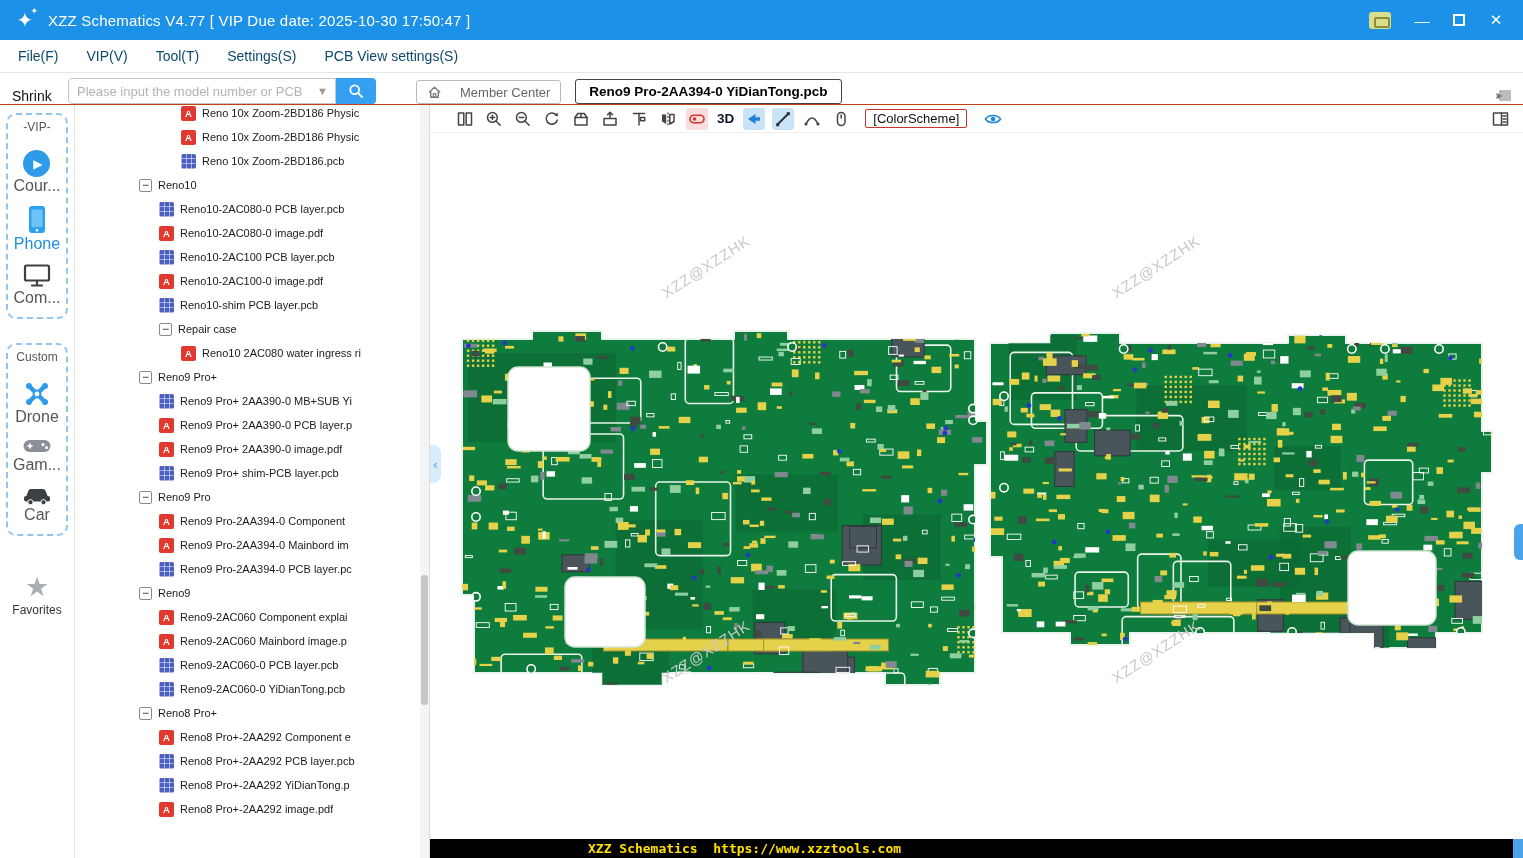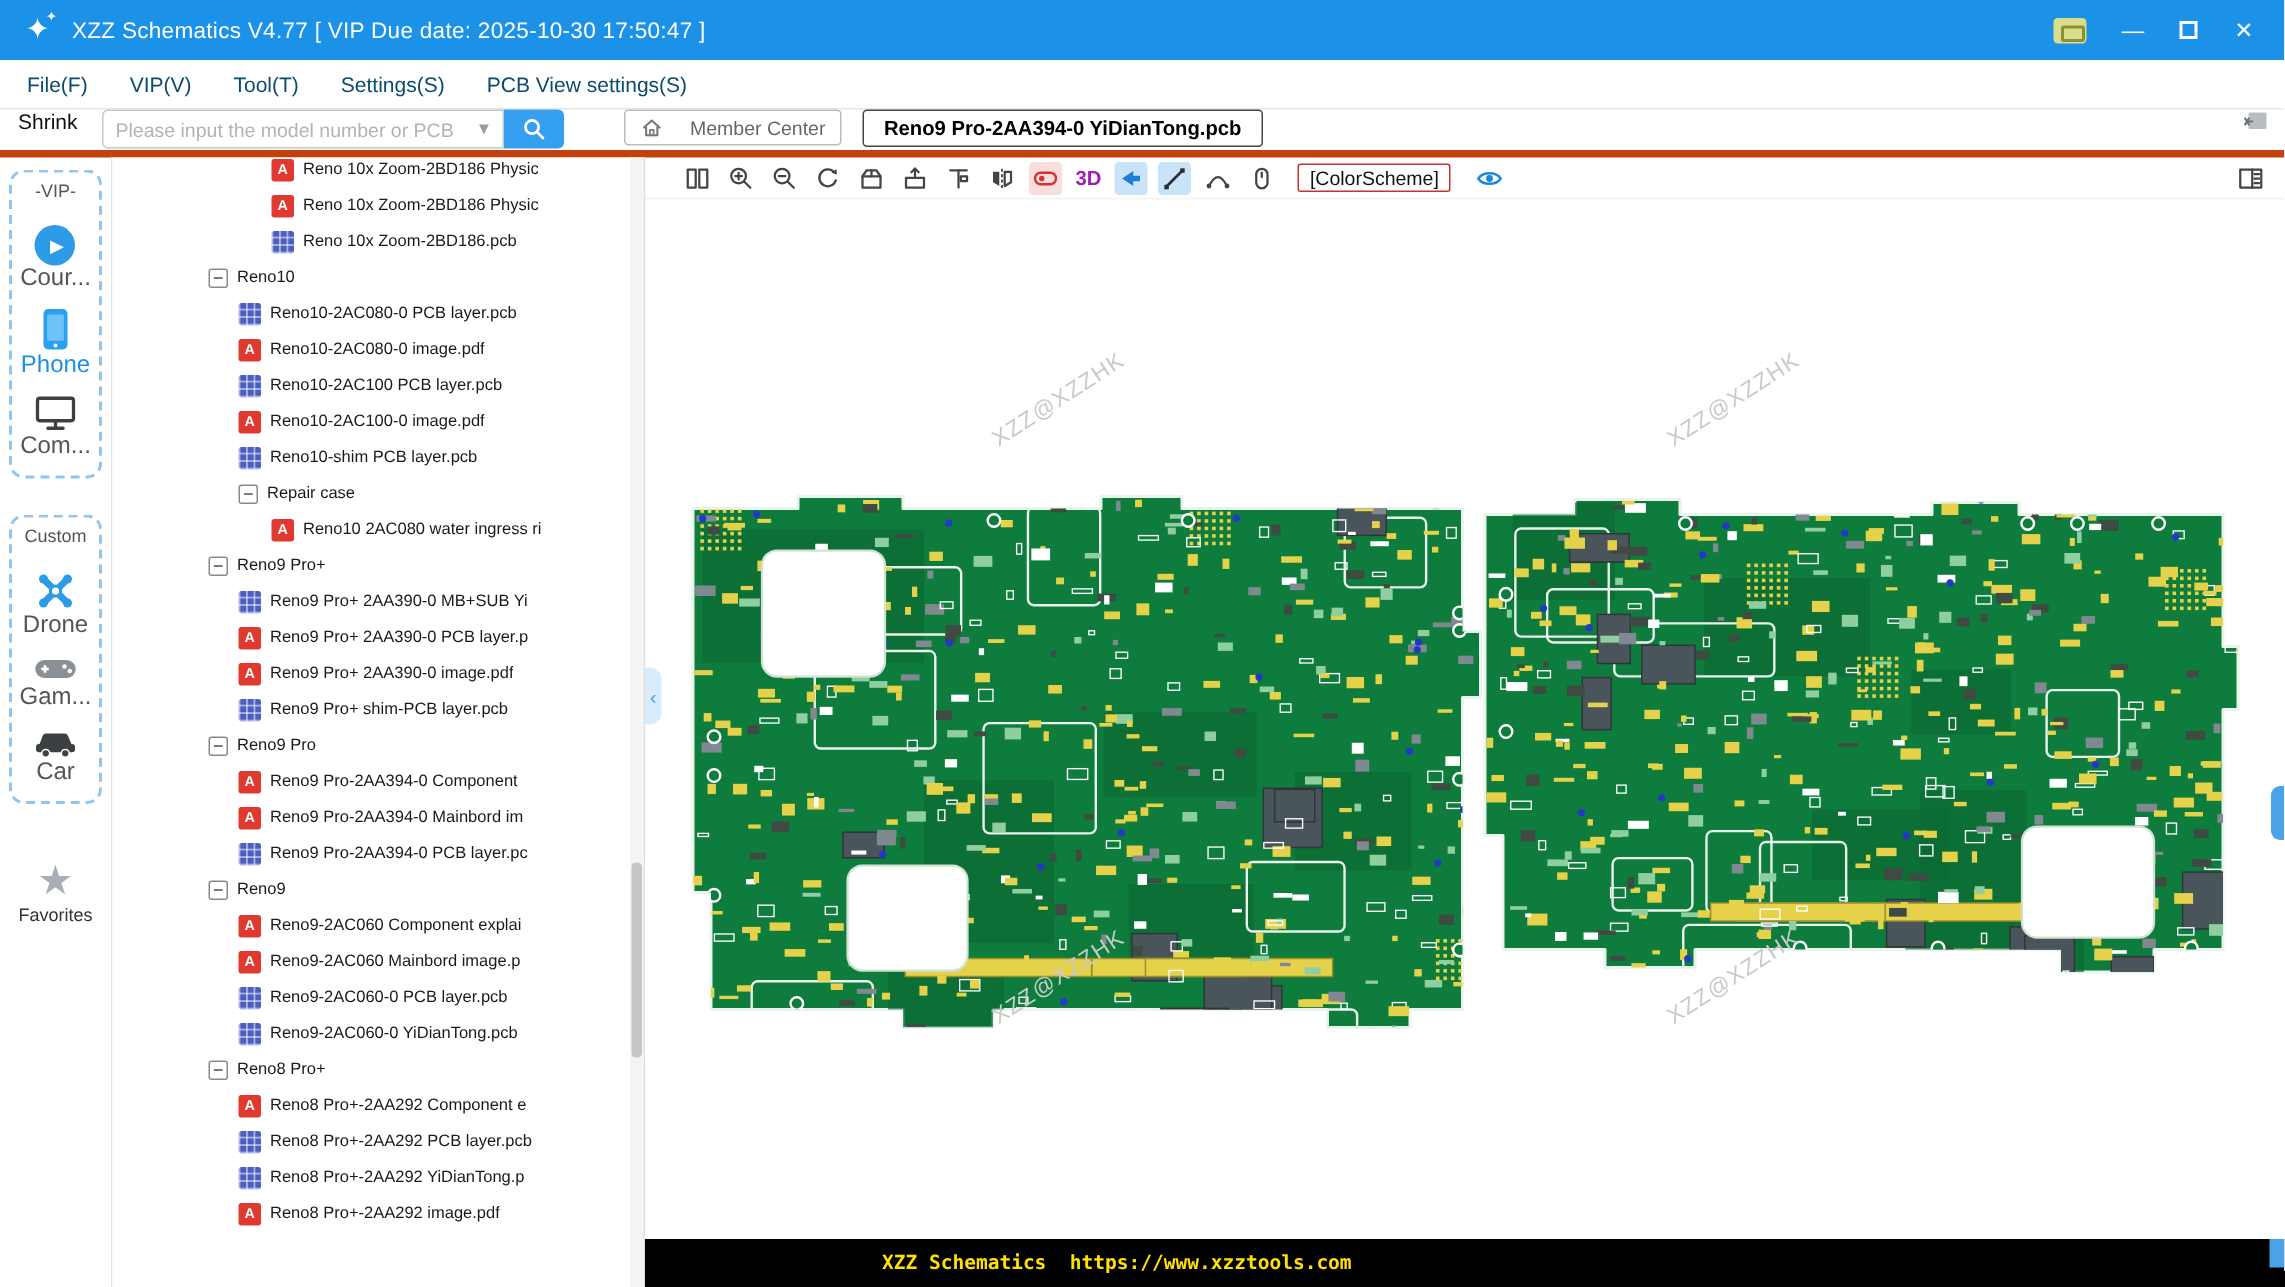--- a/index.html
+++ b/index.html
@@ -16,21 +16,21 @@
   .vip-card{width:22px;height:17px;border-radius:3px;background:#D9DE8A;position:relative}
   .vip-card::after{content:"";position:absolute;left:5px;top:5px;width:12px;height:7px;border:2px solid #8a8f3a;border-radius:2px}
   .wc{font-size:15px;cursor:default;width:18px;text-align:center}
   .wc.max{width:12px;height:12px;border:2px solid #fff}
 
   
   .menubar{height:33px;display:flex;align-items:center;border-bottom:1px solid #E6E6E6;padding-left:18px;gap:28px}
   .menu-item{font-size:14px;color:#0c4a6e;cursor:default}
 
   
-  .toolbar{height:32px;display:flex;align-items:flex-start;border-bottom:5px solid #c2410c}
+  .toolbar{height:32px;display:flex;align-items:flex-end;border-bottom:1px solid #c2410c}
   .shrink{font-size:14px;color:#111;padding-left:12px;width:56px}
   .searchwrap{display:flex;align-items:center;margin-left:12px}
   .searchbox{width:268px;height:26px;border:1px solid #C8C8C8;border-radius:4px 0 0 4px;display:flex;align-items:center;background:#fff}
   .searchbox input{flex:1;border:none;outline:none;font-size:13px;color:#333;padding:0 8px;background:transparent;font-family:"Liberation Sans",sans-serif}
   .searchbox input::placeholder{color:#B3B3B3}
   .searchbox .chev{color:#999;font-size:11px;padding-right:7px}
   .searchbtn{width:40px;height:26px;background:#35A0F2;border:none;border-radius:0 4px 4px 0;display:flex;align-items:center;justify-content:center;cursor:pointer}
   .member{margin-left:40px;display:flex;align-items:center;gap:18px;border:1px solid #BBB;border-radius:3px;height:24px;padding:0 10px;color:#666;font-size:13px;background:#fff}
   .opentab{margin-left:14px;border:1px solid #444;border-radius:3px;height:25px;display:flex;align-items:center;padding:0 13px;font-size:13.5px;font-weight:bold;color:#000;background:#fff}
   .tab-close{margin-left:auto;margin-right:10px;display:flex}
@@ -66,33 +66,33 @@
   .ficon.pcb{background:#4A5FC0;background-image:linear-gradient(0deg,rgba(255,255,255,.5) 1px,transparent 1px),linear-gradient(90deg,rgba(255,255,255,.5) 1px,transparent 1px);background-size:5px 5px}
   .vtrack{position:absolute;right:0;top:0;width:9px;height:100%;background:#F4F4F4}
   .vthumb{position:absolute;right:1px;top:470px;width:7px;height:130px;background:#C6C6C6;border-radius:3px}
 
   
   .viewer{flex:1;display:flex;flex-direction:column;position:relative;min-width:0}
   .vtoolbar{height:28px;display:flex;align-items:center;padding-left:24px;gap:7px;border-bottom:1px solid #F0F0F0}
   .vt{width:22px;height:22px;display:flex;align-items:center;justify-content:center;cursor:pointer;border-radius:3px;flex:none}
   .vt.hl-red{background:#F9DEDD}
   .vt.hl-blue{background:#C9E4F9}
-  .vt-3d{font-size:13.5px;color:#a21caf;font-weight:bold;padding:0 2px;cursor:pointer}
+  .vt-3d{font-size:13.5px;color:#0f172a;font-weight:bold;padding:0 2px;cursor:pointer}
   .colorscheme{border:1px solid #C8322E;color:#111;font-size:13px;padding:1px 7px;background:#fff;border-radius:2px;margin-left:6px;cursor:pointer;font-family:"Liberation Sans",sans-serif}
   .vt-eye{margin-left:8px}
   .vt-layers{margin-left:auto;margin-right:12px}
 
   .canvas{flex:1;position:relative;background:#fff;overflow:hidden}
   .canvas svg.pcb{position:absolute;left:0;top:0}
   .wm{position:absolute;color:#C9C9C9;font-size:15px;letter-spacing:1px;transform:rotate(-33deg);user-select:none}
   .wm1{left:225px;top:125px}.wm2{left:675px;top:125px}.wm3{left:225px;top:510px}.wm4{left:675px;top:510px}
   .handle-left{position:absolute;left:0;top:312px;width:11px;height:38px;background:#D8ECFB;border-radius:0 8px 8px 0;color:#4AA0E8;font-size:13px;display:flex;align-items:center;justify-content:center;cursor:pointer}
   .handle-right{position:absolute;right:0;top:391px;width:9px;height:36px;background:#4AA3E8;border-radius:6px 0 0 6px;cursor:pointer}
 
-  .statusbar{height:32px;background:#000;display:flex;align-items:center;position:relative}
+  .statusbar{height:19px;background:#000;display:flex;align-items:center;position:relative}
   .status-text{color:#FFE000;font-family:"DejaVu Sans Mono",monospace;font-size:13px;font-weight:bold;white-space:pre;padding-left:158px}
   .corner-chip{position:absolute;right:0;top:0;width:10px;height:19px;background:#4AA3E8}
 
   svg .st{stroke:#444;fill:none;stroke-width:1.5;stroke-linecap:round;stroke-linejoin:round}
 </style>
 </head>
 <body>
 
 <div id="app">
 

